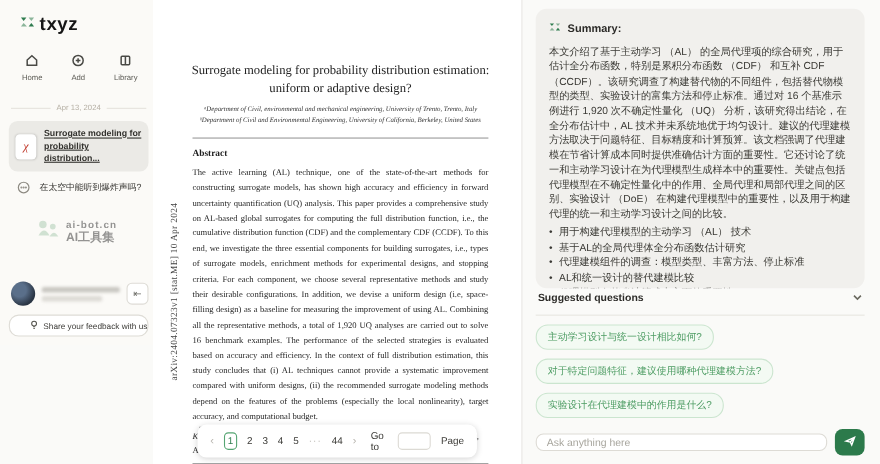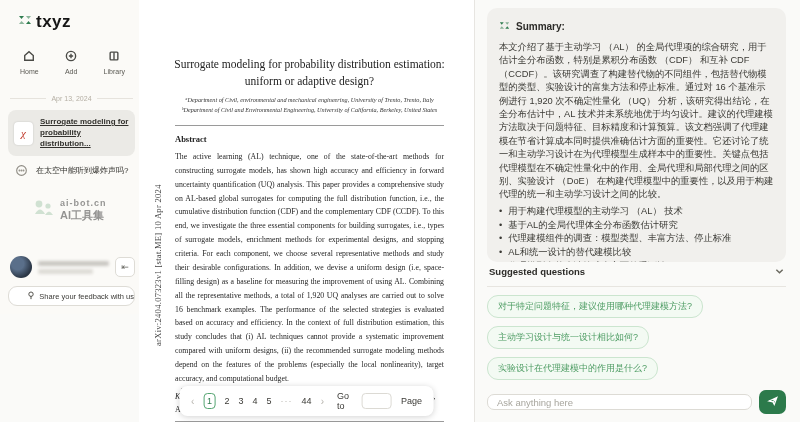--- a/index.html
+++ b/index.html
@@ -268,22 +268,22 @@
 
   <div class="suggested-section">
     <div class="suggested-head-row">
       <span class="suggested-head">Suggested questions</span>
       <span class="sq-chevron">
         <svg viewBox="0 0 10 10">
             <path d="M1.5 3 L5 6.5 L8.5 3"></path>
           </svg>
       </span>
     </div>
+    <button class="sq-pill">主动学习设计与统一设计相比如何?</button>
     <button class="sq-pill">对于特定问题特征，建议使用哪种代理建模方法?</button>
-    <button class="sq-pill">主动学习设计与统一设计相比如何?</button>
     <button class="sq-pill">实验设计在代理建模中的作用是什么?</button>
   </div>
 
   <div class="ask-row">
     <input class="ask-input" placeholder="Ask anything here" style="">
     <button class="send-btn">
       <span>
         <svg viewBox="0 0 14 14">
             <path d="M2.5 7 L11.5 3 L8.5 11 L7 8 Z M7 8 L11.5 3"></path>
           </svg>

